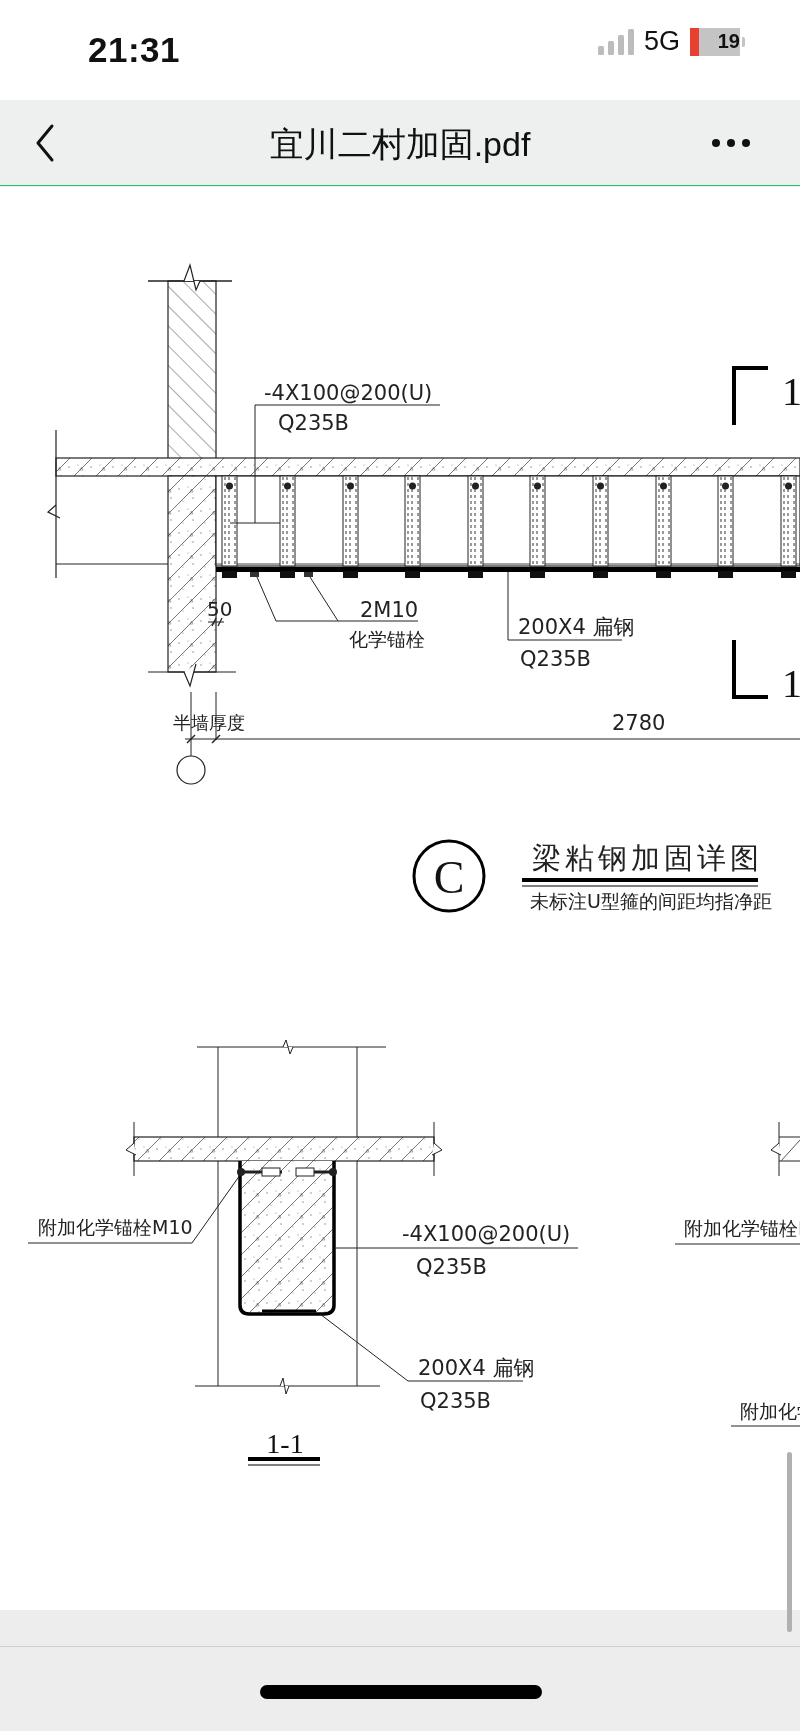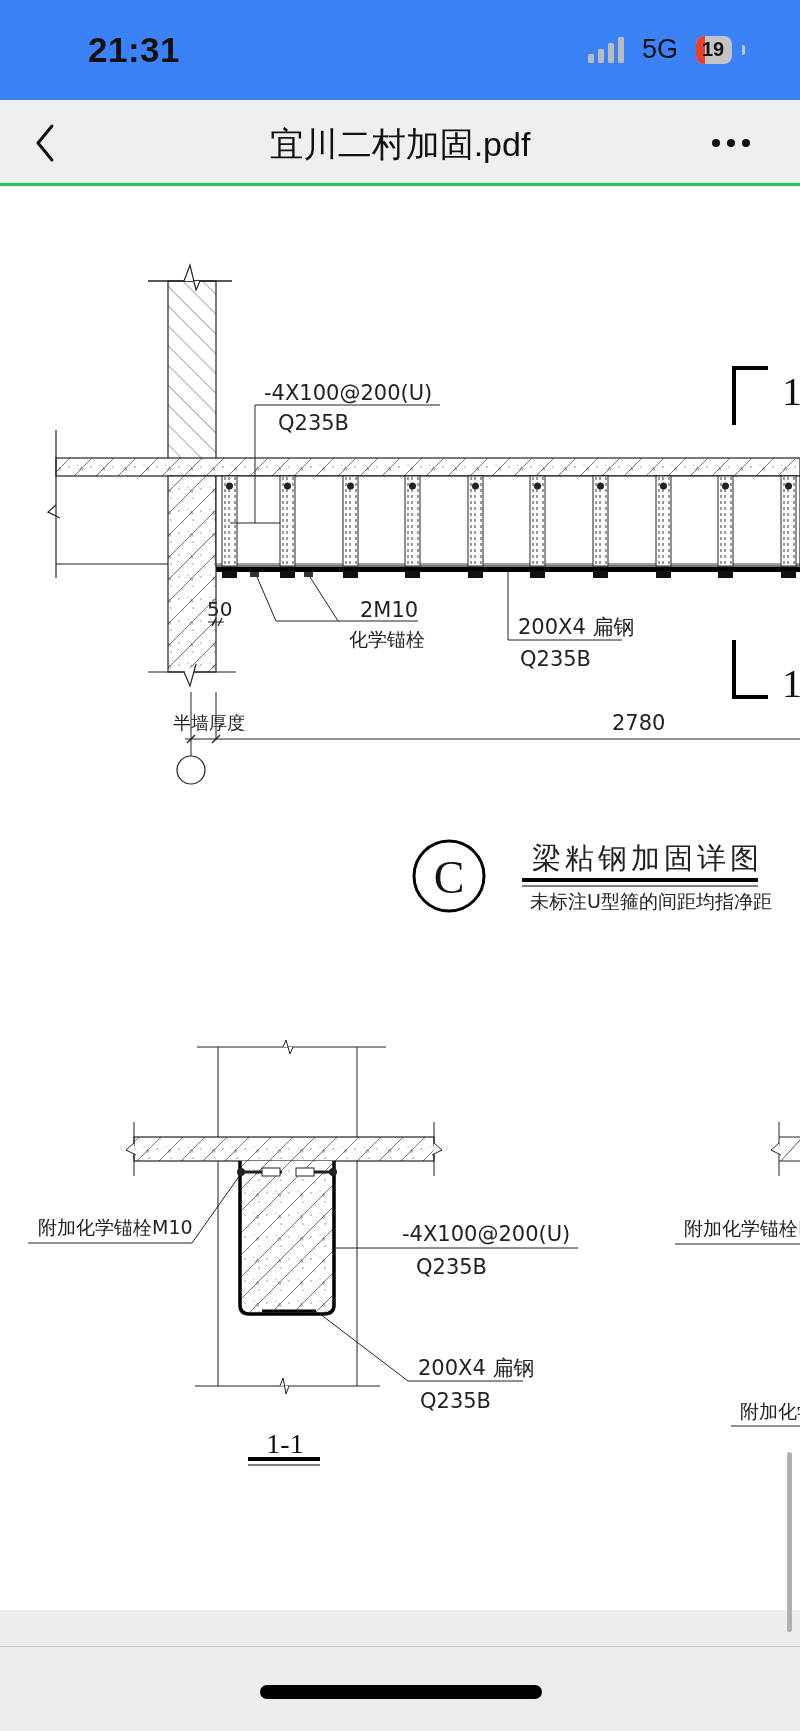--- a/index.html
+++ b/index.html
@@ -1,30 +1,30 @@
 <!DOCTYPE html>
 <html><head>
 <meta charset="utf-8">
 <style>
   * { box-sizing: border-box; margin: 0; padding: 0; }
   html, body { width: 800px; height: 1731px; overflow: hidden; background: #ededed; }
   body { position: relative; font-family: "Liberation Sans", "DejaVu Sans", sans-serif; color: #111; }
 
-  .status-bar { position: absolute; left: 0; top: 0; width: 800px; height: 100px; background: #3b82f6; }
+  .status-bar { position: absolute; left: 0; top: 0; width: 800px; height: 100px; background: #ffffff; }
   .status-time { position: absolute; left: 88px; top: 30px; font-size: 35px; font-weight: 700; letter-spacing: 0.5px; }
-  .status-right { position: absolute; right: 55px; top: 34px; display: flex; align-items: center; gap: 18px; }
+  .status-right { position: absolute; right: 55px; top: 26px; display: flex; align-items: center; gap: 10px; }
   .signal { display: flex; align-items: flex-end; gap: 4px; height: 26px; }
   .signal span { width: 6px; background: #bcbcbc; border-radius: 1.5px; }
   .net { font-size: 27px; font-weight: 500; }
-  .battery { position: relative; width: 36px; height: 28px; border-radius: 8px; background: #c4c4c4; overflow: hidden; display: flex; align-items: center; justify-content: flex-start; }
+  .battery { position: relative; width: 50px; height: 28px; border-radius: 0; background: #c4c4c4; overflow: hidden; display: flex; align-items: center; justify-content: flex-end; }
   .battery .lvl { position: absolute; left: 0; top: 0; bottom: 0; width: 9px; background: #e8402f; }
   .battery .num { position: relative; font-size: 20px; font-weight: 700; color: #111; padding-left: 6px; }
   .battery-tip { width: 3px; height: 10px; background: #c4c4c4; border-radius: 0 2px 2px 0; margin-left: -8px; }
 
-  .nav-bar { position: absolute; left: 0; top: 100px; width: 800px; height: 86px; background: #eeefef; border-bottom: 3px solid #22c55e; }
+  .nav-bar { position: absolute; left: 0; top: 100px; width: 800px; height: 86px; background: #eeefef; border-bottom: 1px solid #22c55e; }
   .back-btn { position: absolute; left: 28px; top: 18px; width: 40px; height: 50px; cursor: pointer; }
   .doc-title { position: absolute; left: 0; right: 0; top: 22px; text-align: center; font-size: 34px; font-weight: 500; }
   .more-btn { position: absolute; right: 38px; top: 30px; width: 50px; height: 26px; display: flex; gap: 7px; align-items: center; cursor: pointer; }
   .more-btn span { width: 8px; height: 8px; background: #111; border-radius: 50%; }
 
   .viewer { position: absolute; left: 0; top: 187px; width: 800px; height: 1423px; background: #fff; overflow: hidden; }
   .viewer svg { position: absolute; left: 0; top: 0; }
   .cad-text { font-family: "DejaVu Sans", "Liberation Sans", sans-serif; fill: #222; }
   .cad-serif { font-family: "Liberation Serif", "DejaVu Serif", serif; fill: #111; }
 

